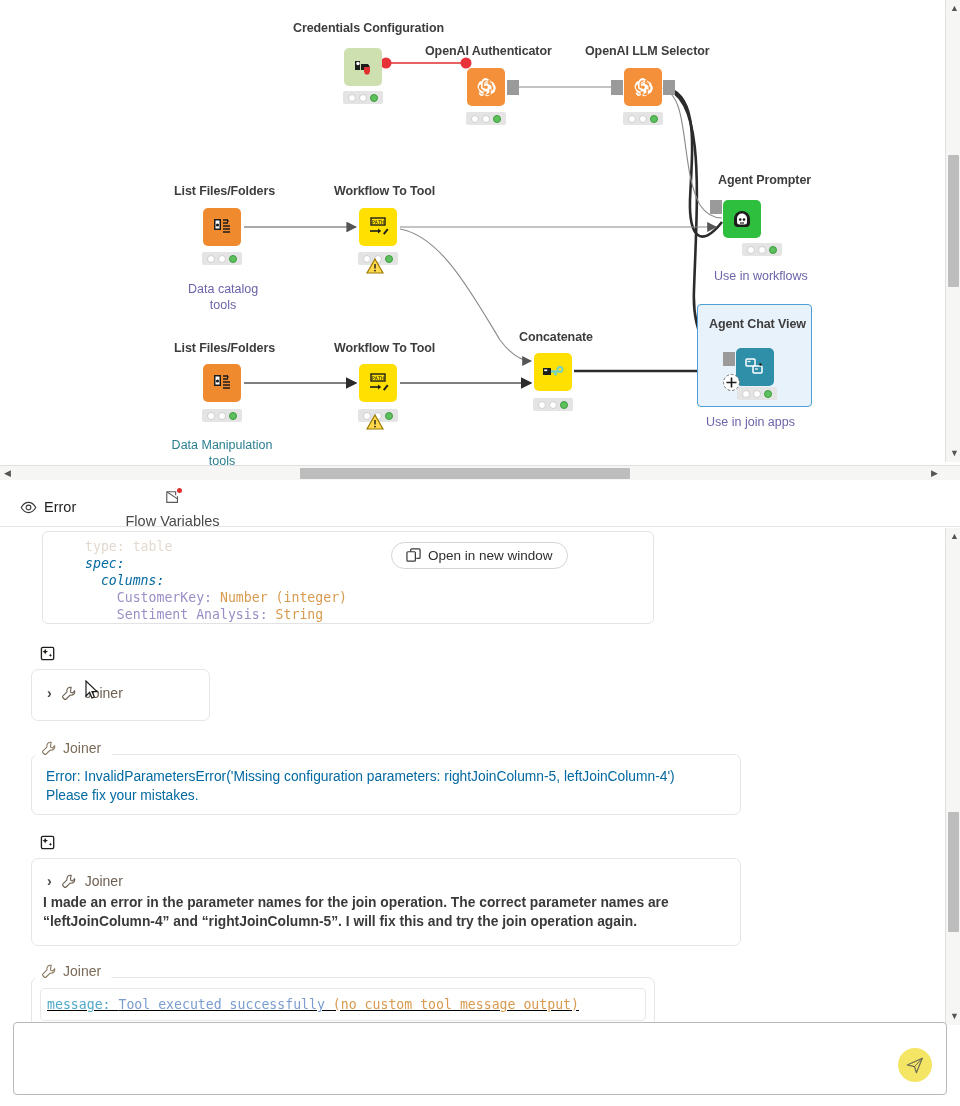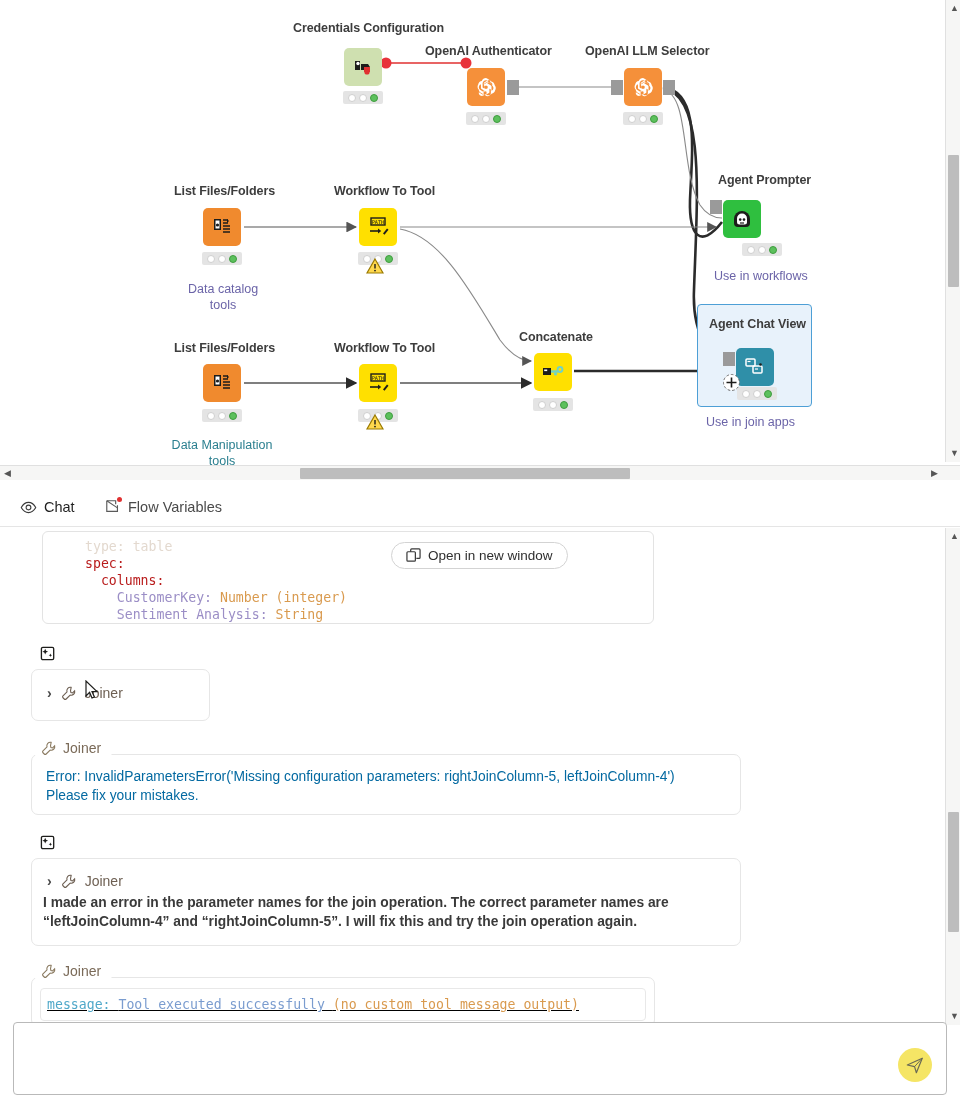--- a/index.html
+++ b/index.html
@@ -86,21 +86,21 @@
 
   .code-card {
     position: absolute; background: #fff; border: 1px solid #e3e3e3;
     border-radius: 6px; overflow: hidden;
   }
   .code-pre {
     font-family: "DejaVu Sans Mono", monospace;
     font-size: 13.2px; line-height: 17px; white-space: pre;
     padding: 6px 10px 8px 42px;
   }
-  .k-key { color: #b91c1c; }
+  .k-key { color: #0369a1; font-style: italic; }
   .k-key2 { color: #9b8ec6; }
   .k-val { color: #d99a4e; }
   .k-faint { color: #e3d9cf; }
   .k-cyan { color: #4fa8c9; }
   .k-blue { color: #7a9ccf; }
 
   .open-win-btn {
     position: absolute; display: flex; align-items: center; gap: 7px;
     padding: 5px 14px; border: 1px solid #d3d3d3; border-radius: 14px;
     background: #fff; font-size: 13.5px; color: #2f2f2f; cursor: pointer;
@@ -413,24 +413,24 @@
       <div class="sb-arrow" style="right:22px; top:3px;">▶</div>
     </div>
   </div>
 
   <div id="tabbar">
     <div class="tab active" style="left:20px; width:76px;">
       <svg width="17" height="17" viewBox="0 0 20 20">
         <path d="M1.5 10 C4 5.5 7 4 10 4 C13 4 16 5.5 18.5 10 C16 14.5 13 16 10 16 C7 16 4 14.5 1.5 10 Z" fill="none" stroke="#3a3a3a" stroke-width="1.3"></path>
         <circle cx="10" cy="10" r="2.8" fill="none" stroke="#3a3a3a" stroke-width="1.3"></circle>
       </svg>
-      <span class="tab-label">Chat</span>
+      <span class="tab-label">Error</span>
       <span class="underline" style="width:72px;"></span>
     </div>
-    <div class="tab" style="left:105px; width:135px;">
+    <div class="tab" style="left:105px; width:135px;flex-direction:column;">
       <span style="position:relative; display:inline-flex;">
         <svg width="16" height="16" viewBox="0 0 18 18">
           <path d="M2 2 h10 v4 M2 2 v12 h12 v-7" fill="none" stroke="#5a5a5a" stroke-width="1.3"></path>
           <path d="M2 2 L14 10" stroke="#5a5a5a" stroke-width="1.2"></path>
         </svg>
         <span style="position:absolute; right:-1px; top:-2px; width:5px; height:5px; border-radius:50%; background:#e03131;"></span>
       </span>
       <span class="tab-label">Flow Variables</span>
     </div>
   </div>

